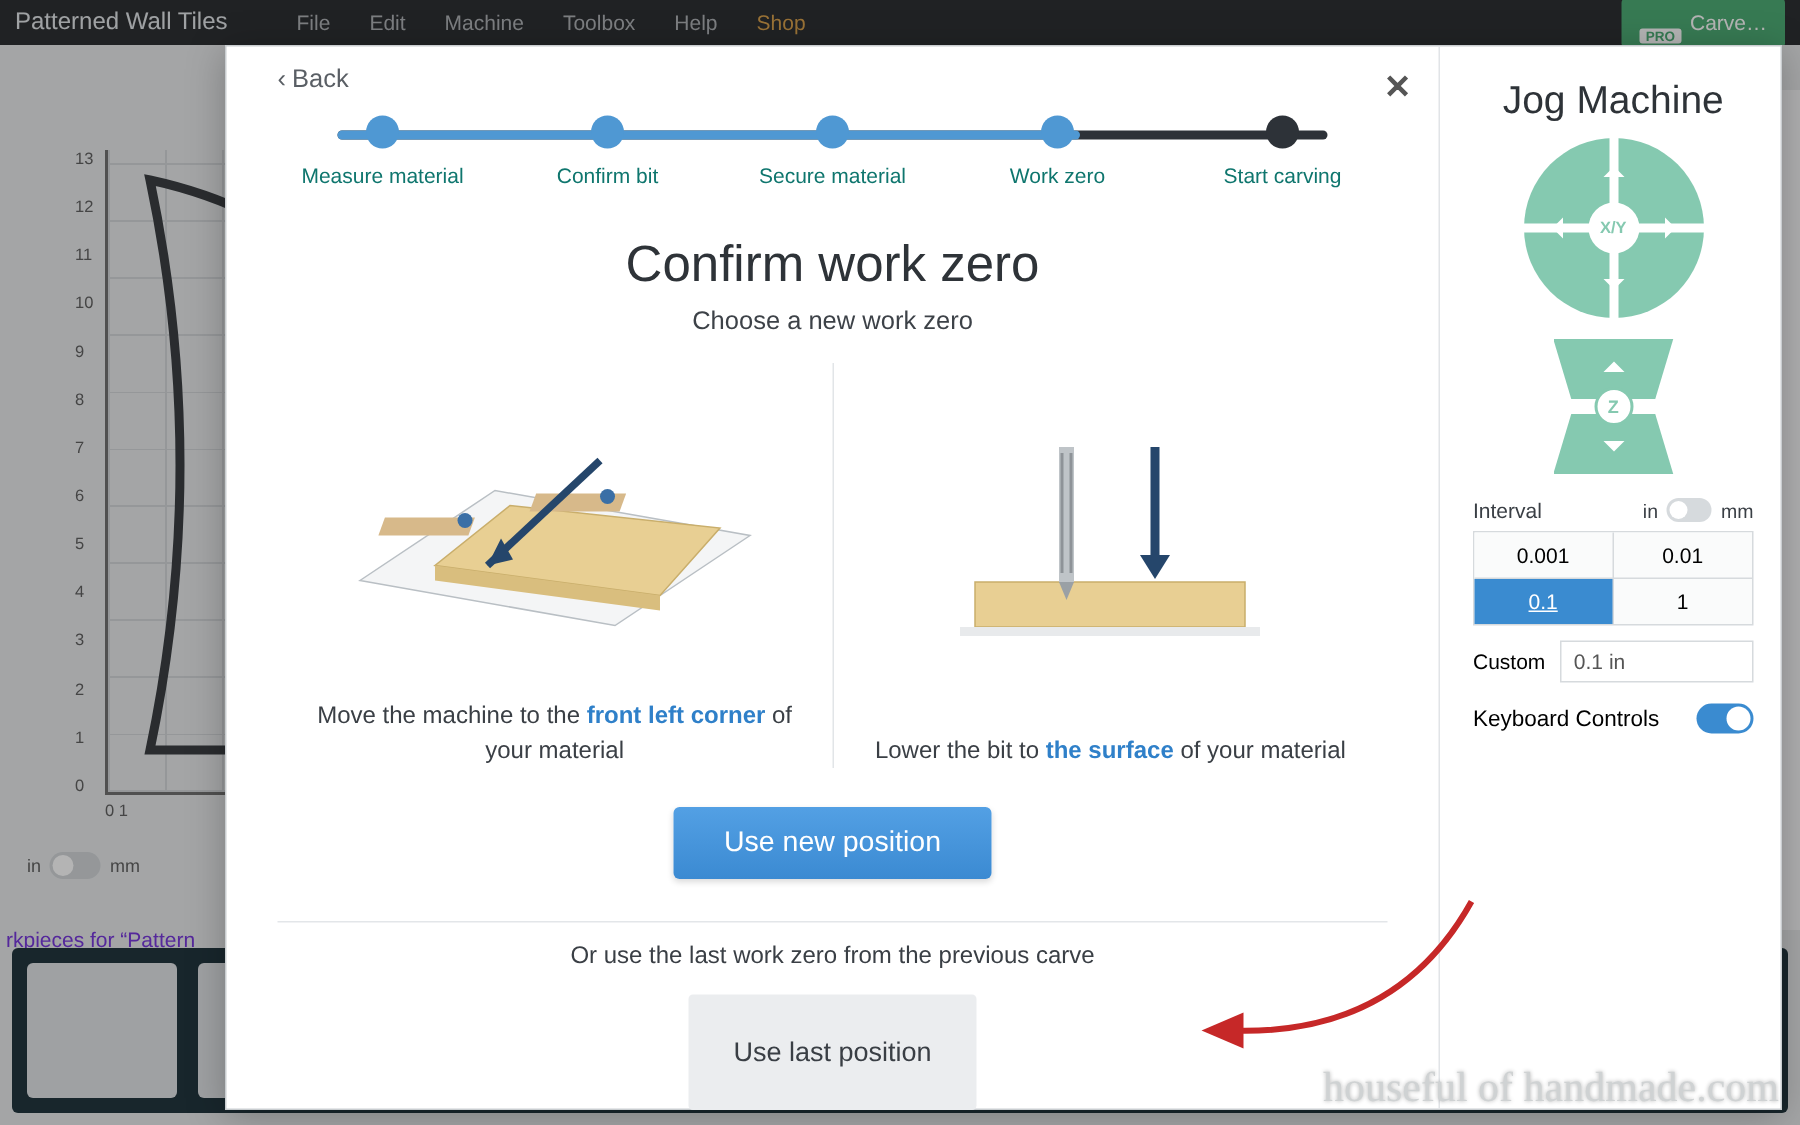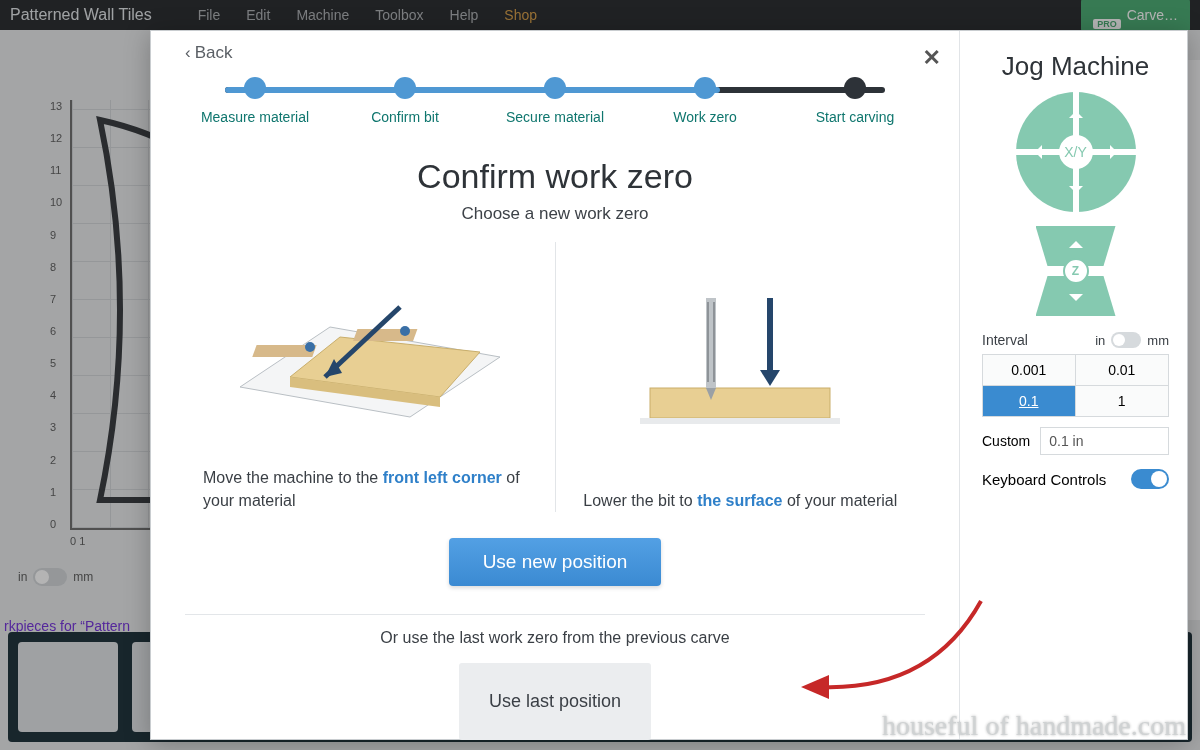--- a/index.html
+++ b/index.html
@@ -55,34 +55,34 @@
   .step{display:flex;flex-direction:column;align-items:center;width:140px;}
   .dot{width:22px;height:22px;border-radius:50%;background:var(--blue);z-index:2;}
   .dot.dark{background:var(--step-dark);}
   .step-label{font-size:14px;color:#0f766e;margin-top:10px;text-align:center;white-space:nowrap;}
   
   h1.title{text-align:center;font-weight:400;font-size:34px;color:#2e3338;margin:4px 0 8px 0;}
   .subtitle{text-align:center;font-size:17px;color:#3d4248;margin-bottom:18px;}
   .split{display:flex;height:270px;}
   .half{flex:1;display:flex;flex-direction:column;align-items:center;justify-content:flex-end;padding:0 18px;}
   .divider{width:1px;background:#e2e5e8;}
-  .desc{font-size:16px;color:#3a3f45;line-height:1.45;margin-top:14px;}
+  .desc{text-align:center;font-size:16px;color:#3a3f45;line-height:1.45;margin-top:14px;}
   .desc .hl{color:#2f80c9;font-weight:600;}
   .illus{flex:1;display:flex;align-items:center;justify-content:center;}
   .btn-primary{display:block;margin:26px auto 0 auto;background:linear-gradient(#53a0e4,#3b8ad2);color:#fff;border:none;border-radius:4px;font-size:19px;padding:13px 34px;cursor:pointer;box-shadow:0 2px 4px rgba(0,0,0,.15);}
   hr.sep{border:none;border-top:1px solid #e3e6e9;margin:28px 0 14px 0;}
   .or-text{text-align:center;font-size:16px;color:#3a3f45;margin-bottom:16px;}
   .btn-secondary{display:block;margin:0 auto;background:#ebedef;color:#3a3f45;border:none;border-radius:3px;font-size:18px;padding:28px 30px;cursor:pointer;}
   
   .red-arrow{position:absolute;left:640px;bottom:28px;width:200px;height:120px;pointer-events:none;}
   
   .jog-title{font-size:26px;text-align:center;color:#2e3338;margin:6px 0 10px 0;font-weight:500;}
   .dpad{width:120px;height:120px;margin:0 auto 14px auto;position:relative;}
   .dpad .circle{position:absolute;inset:0;border-radius:50%;background:var(--mint);}
-  .dpad .center{position:absolute;width:34px;height:34px;border-radius:50%;background:#fff;left:43px;top:43px;display:flex;align-items:center;justify-content:center;font-size:14px;color:var(--mint);font-weight:normal;}
+  .dpad .center{position:absolute;width:34px;height:34px;border-radius:50%;background:#fff;left:43px;top:43px;display:flex;align-items:center;justify-content:center;font-size:11px;color:var(--mint);font-weight:bold;}
   .dpad .gap{position:absolute;background:#fff;}
   .dpad .gap.h{left:0;right:0;height:6px;top:57px;}
   .dpad .gap.v{top:0;bottom:0;width:6px;left:57px;}
   .tri{position:absolute;width:0;height:0;border:7px solid transparent;}
   .tri.up{border-bottom-color:#fff;left:53px;top:12px;}
   .tri.down{border-top-color:#fff;left:53px;bottom:12px;}
   .tri.left{border-right-color:#fff;top:53px;left:12px;}
   .tri.right{border-left-color:#fff;top:53px;right:12px;}
   .zpad{width:80px;height:90px;margin:0 auto 16px auto;position:relative;}
   .zpad .fan{position:absolute;left:0;right:0;height:40px;background:var(--mint);}

